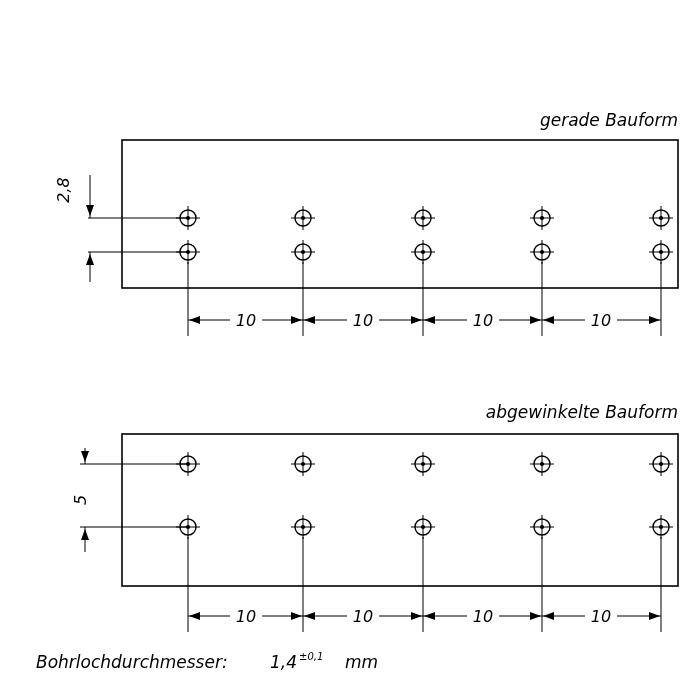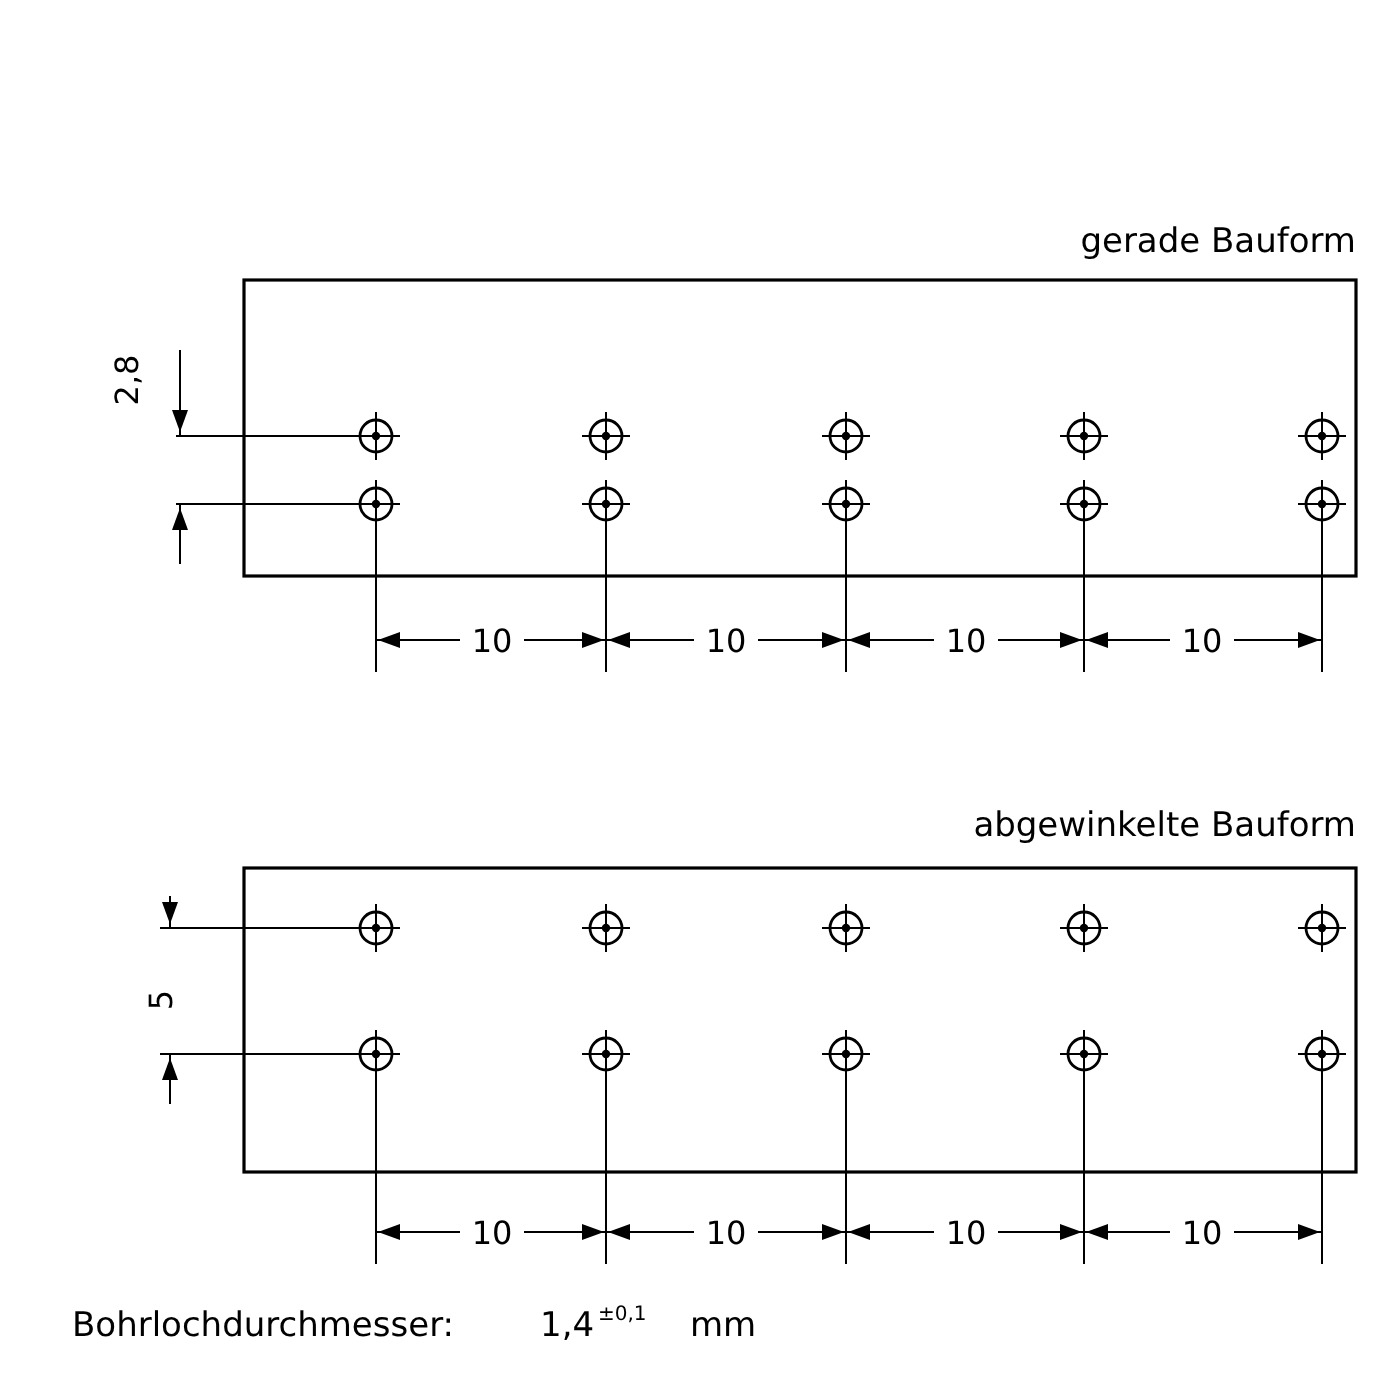--- a/index.html
+++ b/index.html
@@ -4,21 +4,21 @@
 <style>
   html,body{margin:0;padding:0;}
   body{
     width:700px;height:700px;
     background:#ffffff;
     font-family:"DejaVu Sans", sans-serif;
     color:#000;
     position:relative;
     overflow:hidden;
   }
-  .stage{position:absolute;left:0;top:0;width:700px;height:674px;}
+  .stage{position:absolute;left:0;top:0;width:700px;height:674px;font-style:italic;}
   svg{display:block;}
   .lbl{
     font-family:"DejaVu Sans", sans-serif;
     font-size:17px;
     fill:#000;
   }
   .dim{
     font-family:"DejaVu Sans", sans-serif;
     font-size:16px;
     fill:#000;

